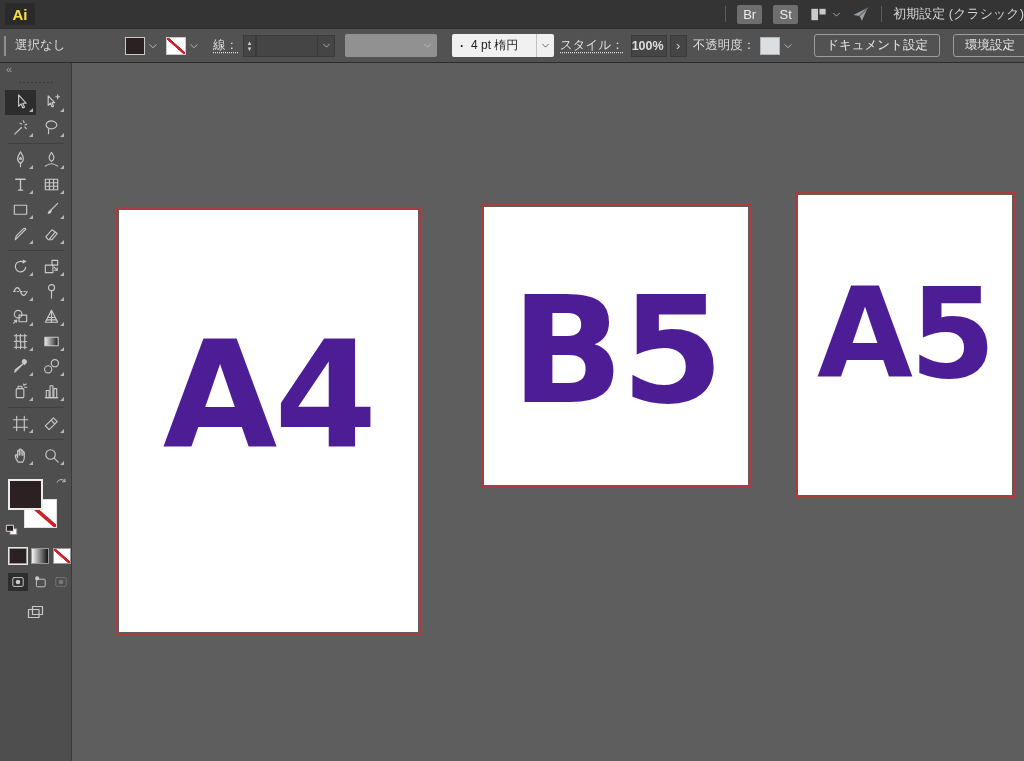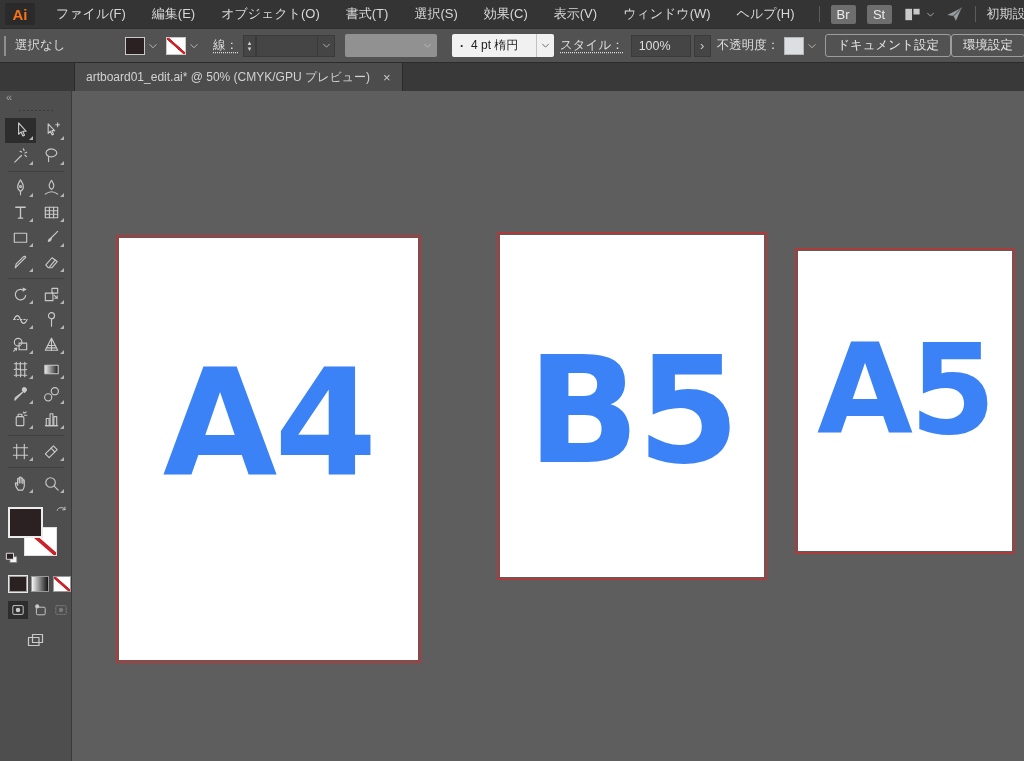--- a/index.html
+++ b/index.html
@@ -4,21 +4,21 @@
 <style>
   html,body{margin:0;padding:0;}
   body{width:1024px;height:761px;overflow:hidden;background:#5e5e5f;
        font-family:"Liberation Sans","DejaVu Sans",sans-serif;
        -webkit-font-smoothing:antialiased;}
   .app{width:1024px;height:761px;display:flex;flex-direction:column;}
 
   
   .menubar{height:28px;background:#343434;display:flex;align-items:center;
            color:#d8d8d8;font-size:13px;white-space:nowrap;overflow:hidden;flex:0 0 auto;}
-  .ai-logo{width:30px;height:22px;margin-left:5px;background:#2a2a2a;color:#f97316;
+  .ai-logo{width:30px;height:22px;margin-left:5px;background:#2a2a2a;color:#fde047;
            font-weight:bold;font-size:15px;display:flex;align-items:center;justify-content:center;
            border-radius:2px;flex:0 0 auto;}
   #menu-items{display:flex;margin-left:8px;}
   .mitem{padding:0 13px;cursor:default;}
   .mb-right{display:flex;align-items:center;margin-left:auto;}
   .mb-sep{width:1px;height:16px;background:#5c5c5c;margin:0 11px;}
   .mb-btn{width:25px;height:19px;background:#6e6e6e;color:#ececec;font-size:13px;
           border:none;border-radius:2px;margin-right:11px;padding:0;
           font-family:inherit;}
   .ws-ic{width:19px;height:19px;display:inline-block;}
@@ -50,26 +50,26 @@
   .disabled-dd{width:92px;height:23px;background:#959595;border-radius:2px;margin-left:10px;
                display:inline-flex;align-items:center;justify-content:flex-end;padding-right:3px;
                box-sizing:border-box;flex:0 0 auto;opacity:.95;}
   .brush-dd{margin-left:15px;width:84px;height:23px;background:#f1f1f1;color:#1f1f1f;
             display:inline-flex;align-items:center;padding:0 4px 0 8px;border-radius:2px 0 0 2px;
             font-size:12px;box-sizing:border-box;flex:0 0 auto;}
   .brush-dd .dot{margin-right:7px;font-weight:bold;}
   .chev-box2{width:18px;height:23px;background:#f1f1f1;border-left:1px solid #c2c2c2;
              border-radius:0 2px 2px 0;display:inline-flex;align-items:center;justify-content:center;
              box-sizing:border-box;flex:0 0 auto;}
-  .ofield{width:60px;height:22px;background:#454545;border:1px solid #3a3a3a;box-sizing:border-box;
-          display:inline-flex;align-items:center;padding-left:7px;margin-left:2px;flex:0 0 auto;}
+  .ofield{width:36px;height:22px;background:#454545;border:1px solid #3a3a3a;box-sizing:border-box;
+          display:inline-flex;align-items:center;margin-left:2px;flex:0 0 auto;font-weight:bold;}
   .more-btn{width:17px;height:22px;background:#454545;border:1px solid #3a3a3a;color:#cfcfcf;
             margin-left:3px;font-size:13px;padding:0;flex:0 0 auto;font-family:inherit;}
   .cb-btn{height:23px;padding:0 11px;background:transparent;border:1px solid #9d9d9d;
-          border-radius:3px;color:#e6e6e6;font-size:12.5px;white-space:nowrap;
+          border-radius:3px;color:#e6e6e6;font-size:12.5px;margin-left:13px;white-space:nowrap;
           flex:0 0 auto;font-family:inherit;}
 
   
   .tabbar{height:28px;background:#393939;display:flex;align-items:stretch;flex:0 0 auto;overflow:hidden;}
   .tab{background:#4c4c4c;display:flex;align-items:center;padding:0 11px;margin-left:74px;
        border-right:1px solid #2b2b2b;border-left:1px solid #2b2b2b;}
   .tab-title{font-size:12px;color:#d2d2d2;}
   .tab-close{margin-left:13px;color:#c9c9c9;font-size:13px;line-height:1;}
 
   
@@ -107,55 +107,44 @@
   .mode.active{background:#2d2d2d;}
   .mode.dis{opacity:.35;}
   .mode span{width:16px;height:16px;display:block;}
   .screenmode{margin:12px auto 0;width:23px;height:20px;flex:0 0 auto;}
 
   
   .canvas{position:relative;flex:1 1 auto;background:#5e5e5f;overflow:hidden;}
   .artboard{position:absolute;background:#ffffff;border:2px solid #ab3b3d;box-sizing:border-box;
             box-shadow:inset 0 0 0 1px #5c5c5c;display:flex;align-items:center;justify-content:center;}
   .ab-a4{left:44px;top:144px;width:305px;height:428px;padding-bottom:50px;}
-  .ab-b5{left:425px;top:141px;width:270px;height:348px;padding-top:10px;}
-  .ab-a5{left:723px;top:157px;width:220px;height:306px;padding-bottom:22px;}
+  .ab-b5{left:409px;top:141px;width:270px;height:284px;padding-top:10px;}
+  .ab-a5{left:723px;top:129px;width:220px;height:306px;padding-bottom:22px;}
   .ab-label{font-family:"DejaVu Sans","Liberation Sans",sans-serif;font-weight:bold;
-            color:#3b82f6;letter-spacing:-3px;line-height:1;}
+            color:#4c1d95;letter-spacing:-3px;line-height:1;}
   .ab-a4 .ab-label{font-size:148px;}
   .ab-b5 .ab-label{font-size:148px;}
   .ab-a5 .ab-label{font-size:124px;}
 </style>
 </head>
 <body>
 
 <svg width="0" height="0" style="position:absolute">
   <defs>
     <linearGradient id="toolgrad" x1="0" y1="0" x2="1" y2="0">
       <stop offset="0" stop-color="#ededed"></stop>
         <stop offset="1" stop-color="#1d1d1d"></stop>
     </linearGradient>
   </defs>
 </svg>
 
 <div class="app">
 
   <div class="menubar">
     <div class="ai-logo">Ai</div>
-    <nav id="menu-items">
-        <span class="mitem">ファイル(F)</span>
-        <span class="mitem">編集(E)</span>
-        <span class="mitem">オブジェクト(O)</span>
-        <span class="mitem">書式(T)</span>
-        <span class="mitem">選択(S)</span>
-        <span class="mitem">効果(C)</span>
-        <span class="mitem">表示(V)</span>
-        <span class="mitem">ウィンドウ(W)</span>
-        <span class="mitem">ヘルプ(H)</span>
-      </nav>
     <div class="mb-right">
       <div class="mb-sep"></div>
       <button class="mb-btn">Br</button>
       <button class="mb-btn">St</button>
       <span class="ws-ic" data-icon="workspace">
           <svg viewBox="0 0 20 20">
             <rect x="2.5" y="4" width="7" height="12" fill="#c9c9c9" stroke="none" stroke-width="1.2" stroke-linecap="round" stroke-linejoin="round"></rect>
             <rect x="11" y="4" width="6.5" height="6" fill="#c9c9c9" stroke="none" stroke-width="1.2" stroke-linecap="round" stroke-linejoin="round"></rect>
           </svg>
         </span>
@@ -228,26 +217,20 @@
     <span class="swatch stylesw"></span>
     <span class="chev-s" data-icon="chevron">
         <svg viewBox="0 0 20 20">
           <path d="M5.5 8 L10 12.5 L14.5 8" fill="none" stroke="#c9c9c9" stroke-width="1.2" stroke-linecap="round" stroke-linejoin="round"></path>
         </svg>
       </span>
     <button class="cb-btn">ドキュメント設定</button>
     <button class="cb-btn">環境設定</button>
   </div>
 
-  <div class="tabbar">
-    <div class="tab">
-      <span class="tab-title">artboard01_edit.ai* @ 50% (CMYK/GPU プレビュー)</span>
-      <span class="tab-close">×</span>
-    </div>
-  </div>
 
   <div class="main">
 
     <div class="toolbar">
       <div class="tb-head">
         <span>«</span>
       </div>
       <div class="tb-grip"></div>
       <div id="tool-groups">
           <div class="tgroup">

